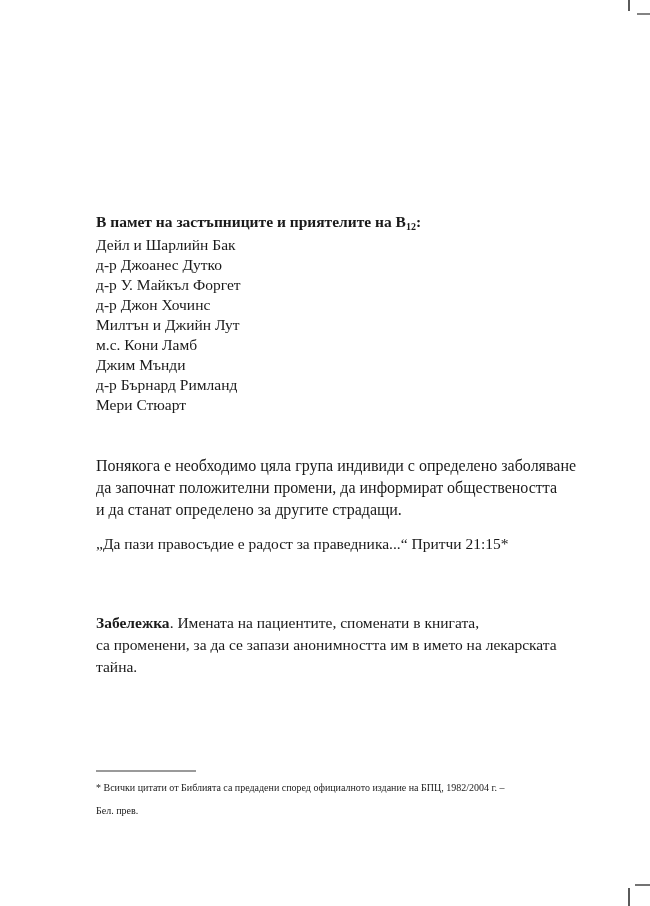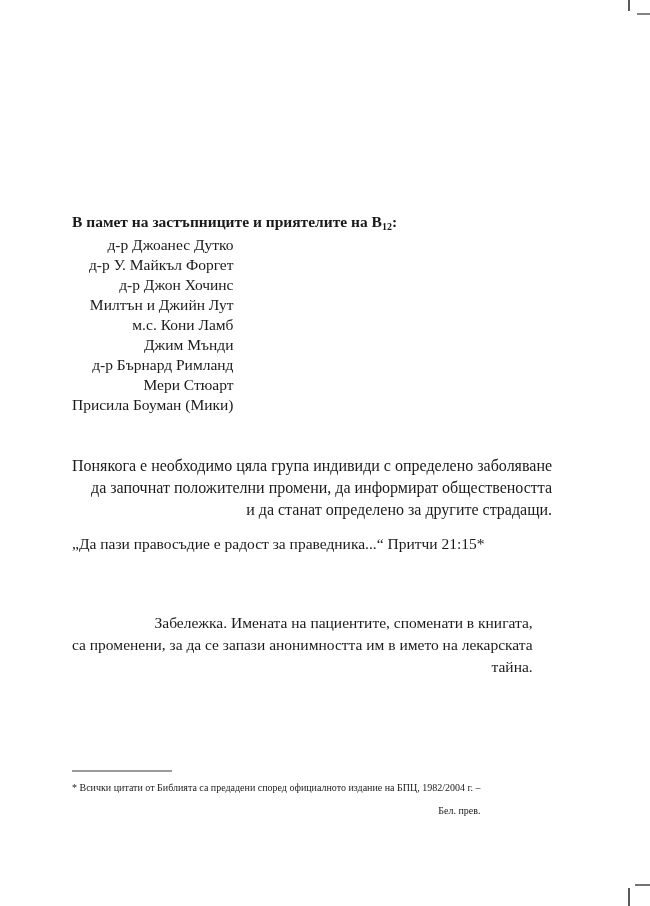--- a/index.html
+++ b/index.html
@@ -13,21 +13,21 @@
   body {
     width: 650px;
     height: 906px;
     position: relative;
     overflow: hidden;
     font-family: "Liberation Serif", "DejaVu Serif", serif;
     color: var(--text);
   }
   .page { position: absolute; inset: 0; background: var(--page-background); }
 
-  .abs { position: absolute; left: 72px; text-align: right; }
+  .abs { position: absolute; left: 96px; }
 
   .dedication-heading {
     top: 212px;
     font-size: 15.5px;
     font-weight: bold;
     white-space: nowrap;
     line-height: 20px;
   }
   .dedication-heading sub {
     font-size: 10px;
@@ -55,21 +55,21 @@
     line-height: 22px;
     white-space: nowrap;
   }
 
   .translator-note { top: 612px; }
   .translator-note .n-line {
     font-size: 15.5px;
     line-height: 22px;
     white-space: nowrap;
   }
-  .translator-note .n-label { font-weight: normal; }
+  .translator-note .n-label { font-weight: bold; }
 
   .footnote-divider {
     top: 770px;
     width: 100px;
     height: 2px;
     background: var(--footnote-rule);
   }
 
   .footnote { top: 776px; }
   .footnote .f-line {
@@ -87,29 +87,29 @@
 </head>
 <body>
 
 <div class="page">
 
   <div class="abs dedication-heading">
     <span>В памет на застъпниците и приятелите на В</span><sub>12</sub><span>:</span>
   </div>
 
   <div class="abs names-list">
+    <div class="name-line">Дейл и Шарлийн Бак</div>
     <div class="name-line">д-р Джоанес Дутко</div>
     <div class="name-line">д-р У. Майкъл Форгет</div>
     <div class="name-line">д-р Джон Хочинс</div>
     <div class="name-line">Милтън и Джийн Лут</div>
     <div class="name-line">м.с. Кони Ламб</div>
     <div class="name-line">Джим Мънди</div>
     <div class="name-line">д-р Бърнард Римланд</div>
     <div class="name-line">Мери Стюарт</div>
-    <div class="name-line">Присила Боуман (Мики)</div>
   </div>
 
   <div class="abs paragraph">
     <div class="p-line">Понякога е необходимо цяла група индивиди с определено заболяване</div>
     <div class="p-line">да започнат положителни промени, да информират обществеността</div>
     <div class="p-line">и да станат определено за другите страдащи.</div>
   </div>
 
   <div class="abs bible-quote">„Да пази правосъдие е радост за праведника...“ Притчи 21:15*</div>
 

